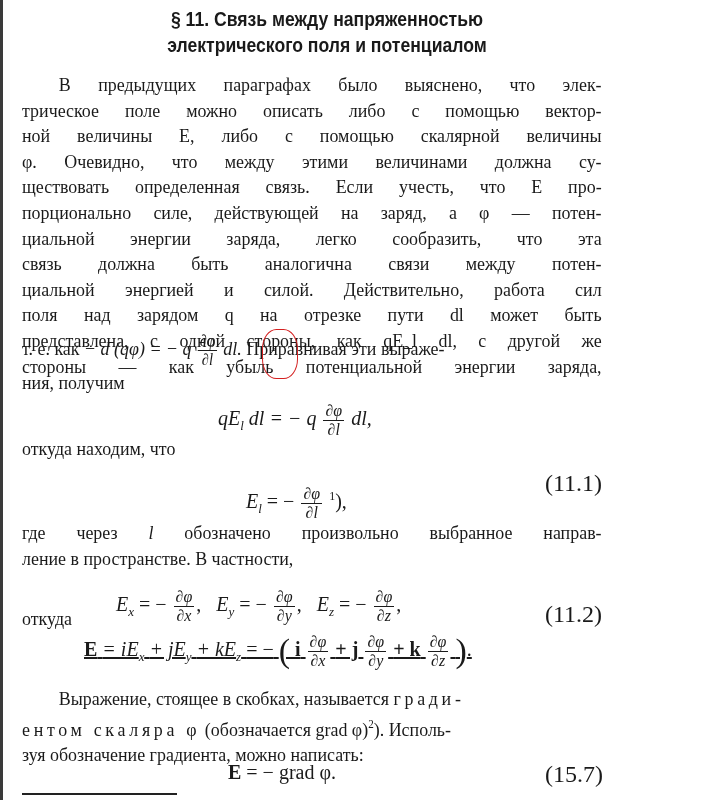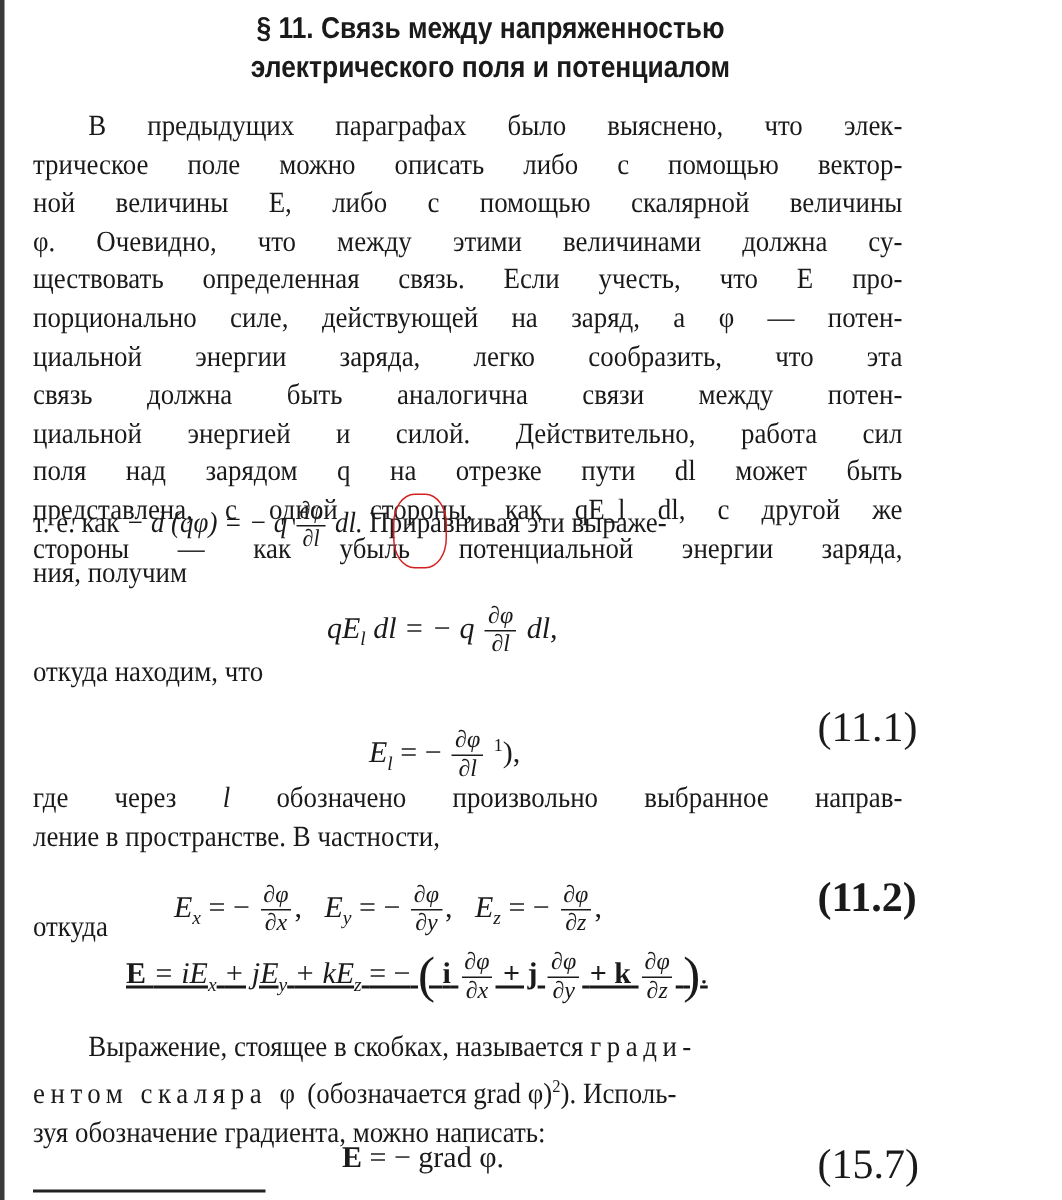--- a/index.html
+++ b/index.html
@@ -22,21 +22,21 @@
     width: 630px;
   }
   .line { display: block; white-space: nowrap; }
   .j { text-align-last: justify; }
   i.m { font-style: italic; }
   b.v { font-weight: bold; }
   .eq { position: absolute; font-size: 20px; white-space: nowrap; }
   .frac { display: inline-block; vertical-align: middle; text-align: center; font-style: italic; font-size: 16px; line-height: 18px; margin: 0 2px; }
   .frac .num { display: block; border-bottom: 1.4px solid #1a1a1a; padding: 0 2px; }
   .frac .den { display: block; padding: 0 2px; }
-  .eqnum { position: absolute; font-size: 28px; }
+  .eqnum { position: absolute; font-size: 24px; }
   .circle {
     position: absolute; border: 1.5px solid #d42020; border-radius: 40%;
   }
   .footrule { position: absolute; left: 22px; top: 793px; width: 155px; height: 1.5px; background: #222; }
   .paren { font-size: 34px; vertical-align: middle; font-weight: lighter; }
 </style>
 </head>
 <body>
 
 <div class="left-border"></div>
@@ -123,21 +123,21 @@
     <span>= −</span>
     <span class="frac"><span class="num">∂φ</span><span class="den">∂y</span></span><span>,</span>
   </span>
   &nbsp;
   <span>
     <i>E</i><sub style="font-style:italic;font-size:13px;">z</sub>
     <span>= −</span>
     <span class="frac"><span class="num">∂φ</span><span class="den">∂z</span></span><span>,</span>
   </span>
 </div>
-<div class="eqnum" style="left:545px; top:583px;font-weight:bold;">(11.2)</div>
+<div class="eqnum" style="left:545px; top:601px;">(11.2)</div>
 
 <div style="position:absolute; left:22px; top:608px; font-size:19.5px; transform:scaleX(0.92); transform-origin:left;">откуда</div>
 
 <div class="eq" style="left:84px; top:632px;text-decoration:underline;">
   <b class="v">E</b>
   <i>= iE</i><sub style="font-style:italic;font-size:13px;">x</sub>
   <i>+ jE</i><sub style="font-style:italic;font-size:13px;">y</sub>
   <i>+ kE</i><sub style="font-style:italic;font-size:13px;">z</sub>
   <span>= −</span>
   <span class="paren">(</span>

